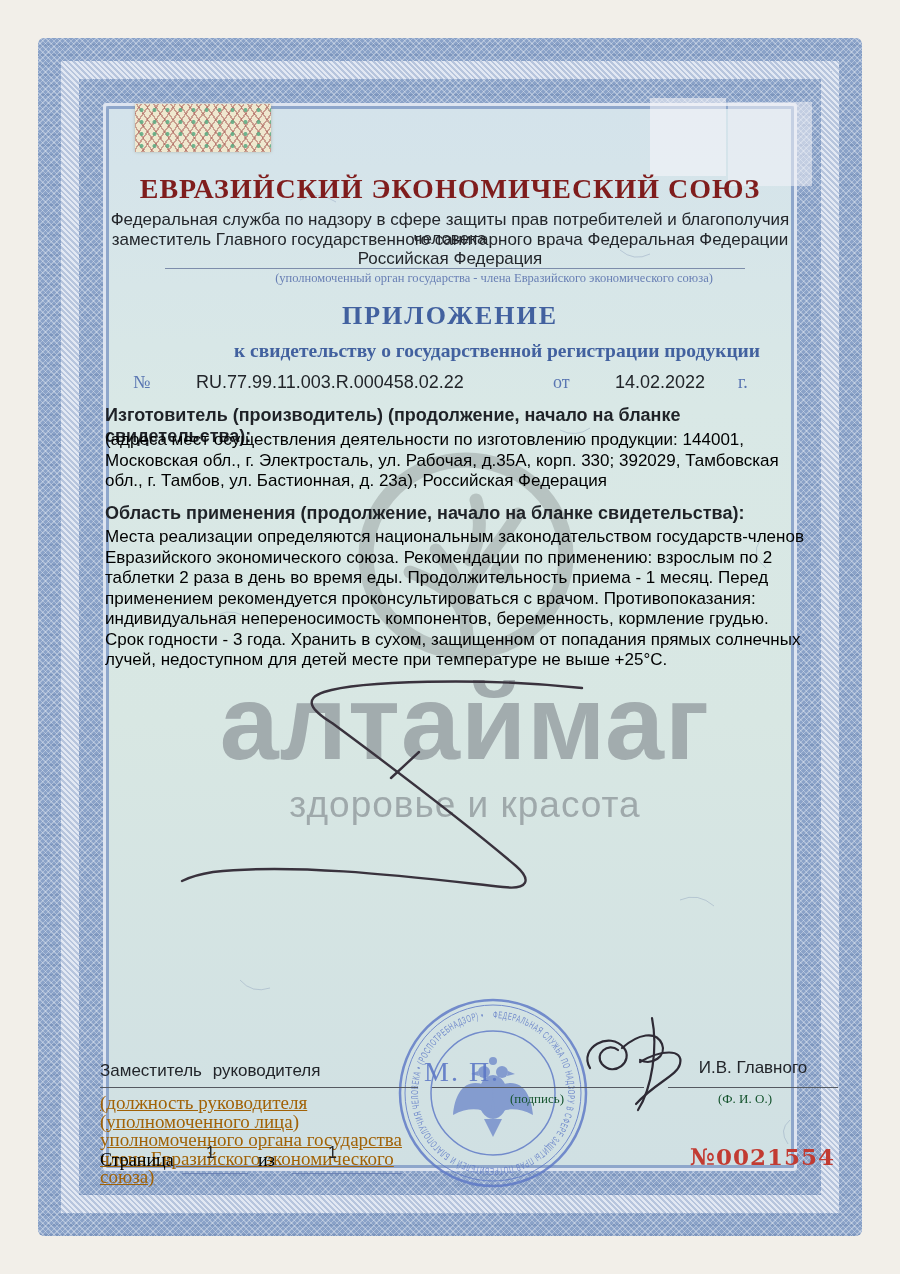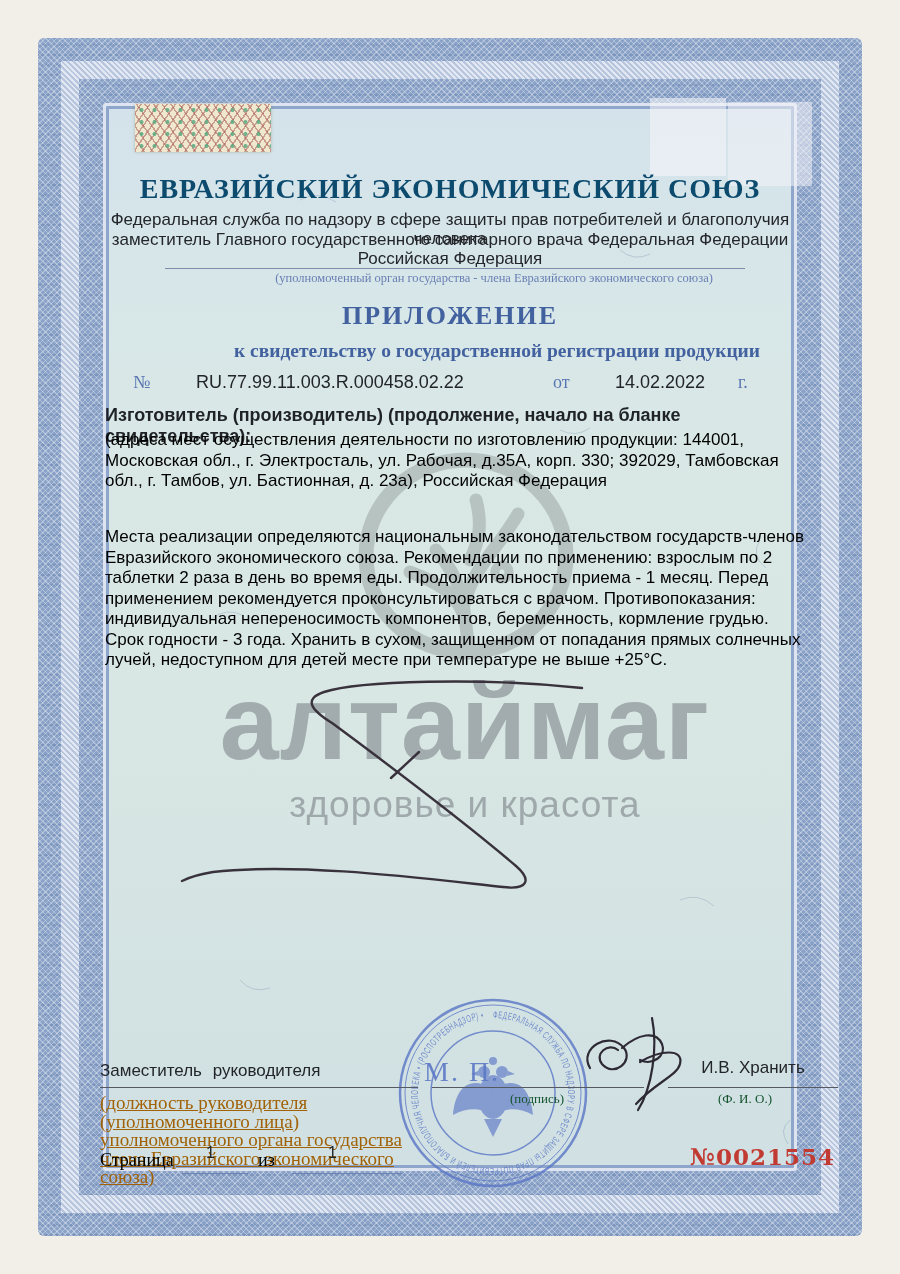--- a/index.html
+++ b/index.html
@@ -24,21 +24,21 @@
     background-image:
       radial-gradient(circle, rgba(90,170,130,.85) 1.6px, transparent 2.4px),
       repeating-linear-gradient(55deg, rgba(165,85,80,.50) 0 1.5px, transparent 1.5px 7px),
       repeating-linear-gradient(-55deg, rgba(165,85,80,.50) 0 1.5px, transparent 1.5px 7px);
     background-size:13px 12px,auto,auto;box-shadow:0 0 3px rgba(120,120,90,.4);}
   .patch1{position:absolute;left:650px;top:98px;width:76px;height:78px;background:rgba(248,246,250,.55);}
   .patch2{position:absolute;left:728px;top:102px;width:84px;height:84px;background:rgba(243,242,248,.55);}
   
   .union-title{position:absolute;left:110px;top:173px;width:680px;text-align:center;
     font-family:"Liberation Serif","DejaVu Serif",serif;font-weight:bold;font-size:28px;
-    letter-spacing:1px;color:#0c4a6e;}
+    letter-spacing:1px;color:#7f1d1d;}
   .hline{position:absolute;font-size:17px;line-height:19px;text-align:center;left:105px;width:690px;color:#23262b;}
   .rule{position:absolute;height:0;border-top:1.5px solid #7d8dab;}
   .auth-note{position:absolute;left:110px;top:271px;width:768px;text-align:center;
     font-family:"Liberation Serif","DejaVu Serif",serif;font-size:12.5px;color:#687fb4;}
   .doc-title{position:absolute;left:110px;top:301px;width:680px;text-align:center;
     font-family:"Liberation Serif","DejaVu Serif",serif;font-weight:bold;font-size:26px;
     letter-spacing:2px;color:#42619f;}
   .doc-subtitle{position:absolute;left:110px;top:340px;width:774px;text-align:center;
     font-family:"Liberation Serif","DejaVu Serif",serif;font-weight:bold;font-size:19.5px;color:#42619f;}
   .blue-serif{font-family:"Liberation Serif","DejaVu Serif",serif;color:#5a76b2;}
@@ -128,20 +128,21 @@
     <span class="blue-serif" style="left:133px">№</span>
     <span style="left:196px;color:#22252a">RU.77.99.11.003.R.000458.02.22</span>
     <span class="blue-serif" style="left:553px">от</span>
     <span style="left:615px;color:#22252a">14.02.2022</span>
     <span class="blue-serif" style="left:738px">г.</span>
   </div>
 
   <div class="para-head" style="top:405px;width:700px">Изготовитель (производитель) (продолжение, начало на бланке свидетельства):</div>
   <div class="para" style="top:430px;width:700px">(адреса мест осуществления деятельности по изготовлению продукции: 144001, Московская обл., г. Электросталь, ул. Рабочая, д.35А, корп. 330; 392029, Тамбовская обл., г. Тамбов, ул. Бастионная, д. 23а), Российская Федерация</div>
 
+  <div class="para-head" style="top:503px;width:700px">Область применения (продолжение, начало на бланке свидетельства):</div>
   <div class="para" style="top:527px;width:706px">Места реализации определяются национальным законодательством государств-членов Евразийского экономического союза. Рекомендации по применению: взрослым по 2 таблетки 2 раза в день во время еды. Продолжительность приема - 1 месяц. Перед применением рекомендуется проконсультироваться с врачом. Противопоказания: индивидуальная непереносимость компонентов, беременность, кормление грудью. Срок годности - 3 года. Хранить в сухом, защищенном от попадания прямых солнечных лучей, недоступном для детей месте при температуре не выше +25°С.</div>
 
   <svg class="stamp" width="196" height="196" viewBox="0 0 196 196">
     <defs>
       <path id="ringPath" d="M98,23 a75,75 0 1,1 -0.01,0"></path>
     </defs>
     <g stroke="#5d78c6" fill="none">
       <circle cx="98" cy="98" r="93" stroke-width="2.5"></circle>
       <circle cx="98" cy="98" r="88" stroke-width="1"></circle>
       <circle cx="98" cy="98" r="62" stroke-width="1.5"></circle>
@@ -157,21 +158,21 @@
         <circle cx="107" cy="77" r="6"></circle>
       <path d="M83,76 L76,79 L84,81 Z"></path>
         <path d="M113,76 L120,79 L112,81 Z"></path>
       <circle cx="98" cy="66" r="4"></circle>
       <path d="M89,124 L107,124 L98,142 Z"></path>
     </g>
   </svg>
   <div class="mp">М. П.</div>
 
   <div class="sig-pos">Заместитель руководителя</div>
-  <div class="sig-name">И.В. Хранить</div>
+  <div class="sig-name">И.В. Главного</div>
   <div class="sig-line" style="left:100px;top:1087px;width:318px"></div>
   <div class="sig-line" style="left:432px;top:1087px;width:212px"></div>
   <div class="sig-line" style="left:668px;top:1087px;width:170px"></div>
   <div class="cap" style="left:510px;top:1091px">(подпись)</div>
   <div class="cap" style="left:718px;top:1091px">(Ф. И. О.)</div>
   <div class="pos-cap">(должность руководителя (уполномоченного лица) уполномоченного органа государства члена Евразийского экономического союза)</div>
 
   <div class="pg-label" style="left:100px">Страница</div>
   <div class="pg-num" style="left:206px">1</div>
   <div class="pg-line" style="left:182px;width:66px"></div>

